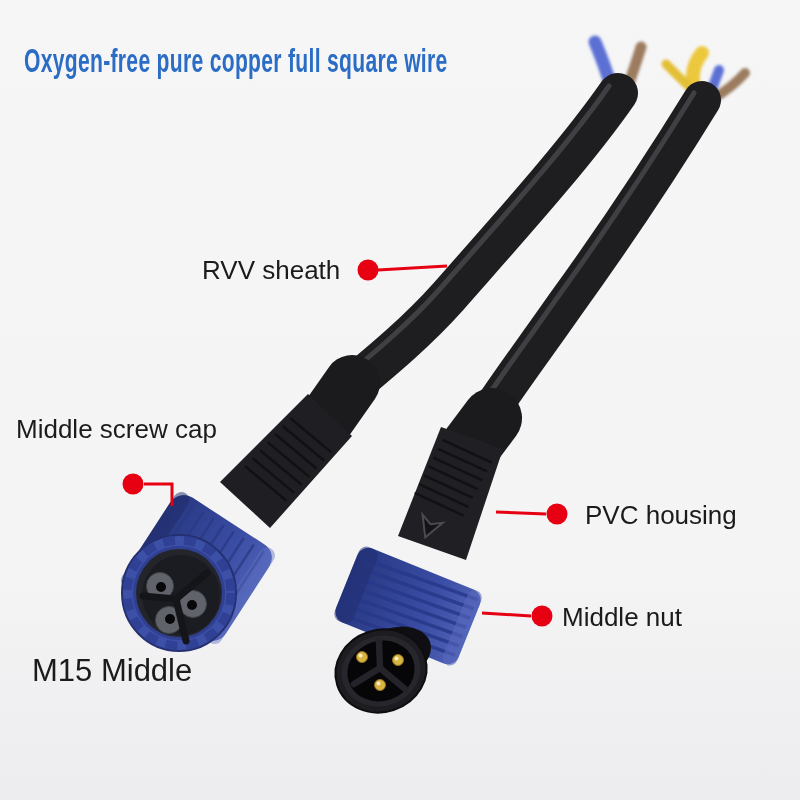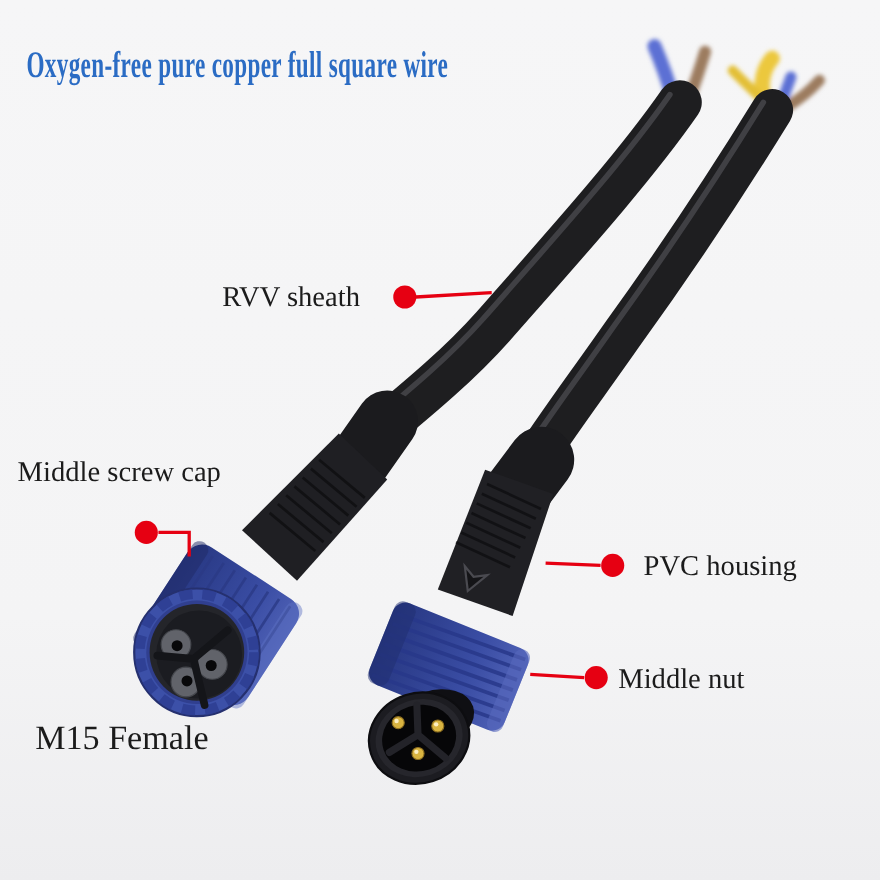--- a/index.html
+++ b/index.html
@@ -1,19 +1,19 @@
 <!DOCTYPE html>
 <html><head>
 <meta charset="utf-8">
 <style>
   html,body{margin:0;padding:0;background:#fff;}
   .stage{
     position:relative;width:800px;height:800px;overflow:hidden;
     background:linear-gradient(180deg,#f6f6f7 0%,#f4f4f5 70%,#ededef 100%);
-    font-family:Liberation Serif, serif;
+    font-family:Liberation Sans, sans-serif;
   }
   .photo{position:absolute;left:0;top:0;width:800px;height:800px;}
   .title{
     position:absolute;left:24px;top:40px;
     font-weight:bold;font-size:34px;line-height:1.2;
     color:#2b6cc4;letter-spacing:.5px;white-space:nowrap;
     transform:scaleX(.62);transform-origin:left top;
   }
   .lbl{
     position:absolute;color:#1b1b1b;font-size:26px;line-height:34px;
@@ -168,14 +168,14 @@
         <line x1="531" y1="616" x2="482" y2="613" stroke="#e60012" stroke-width="3"></line>
       </g>
     </g>
   </svg>
 
   <div class="title">Oxygen-free pure copper full square wire</div>
   <div class="lbl lbl-rvv">RVV sheath</div>
   <div class="lbl lbl-cap">Middle screw cap</div>
   <div class="lbl lbl-nut">Middle nut</div>
   <div class="lbl lbl-pvc">PVC housing</div>
-  <div class="lbl lbl-female">M15 Female</div>
+  <div class="lbl lbl-female">M15 Middle</div>
 </div>
 
 </body></html>

